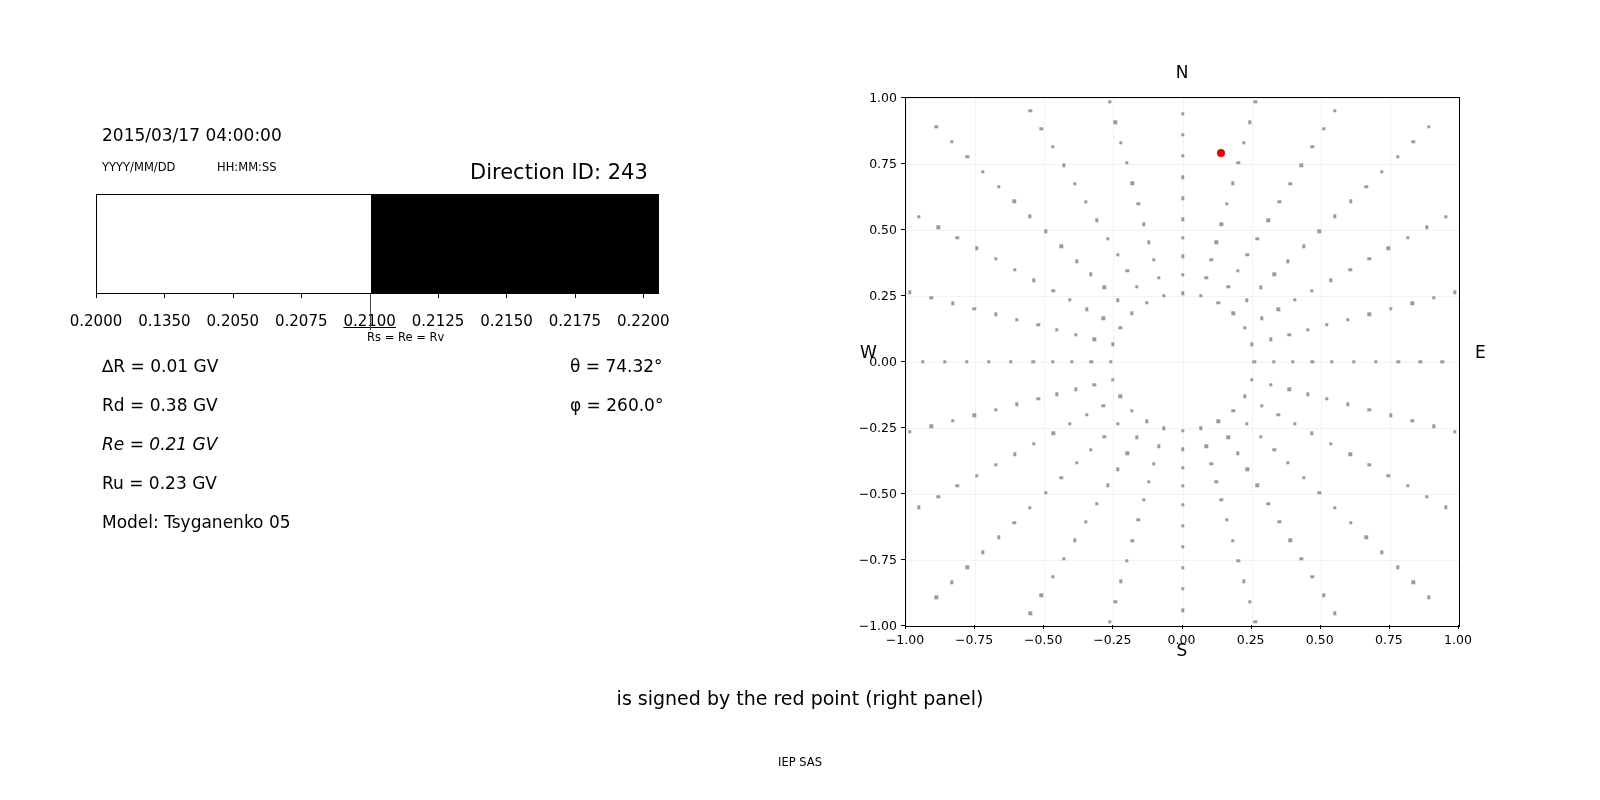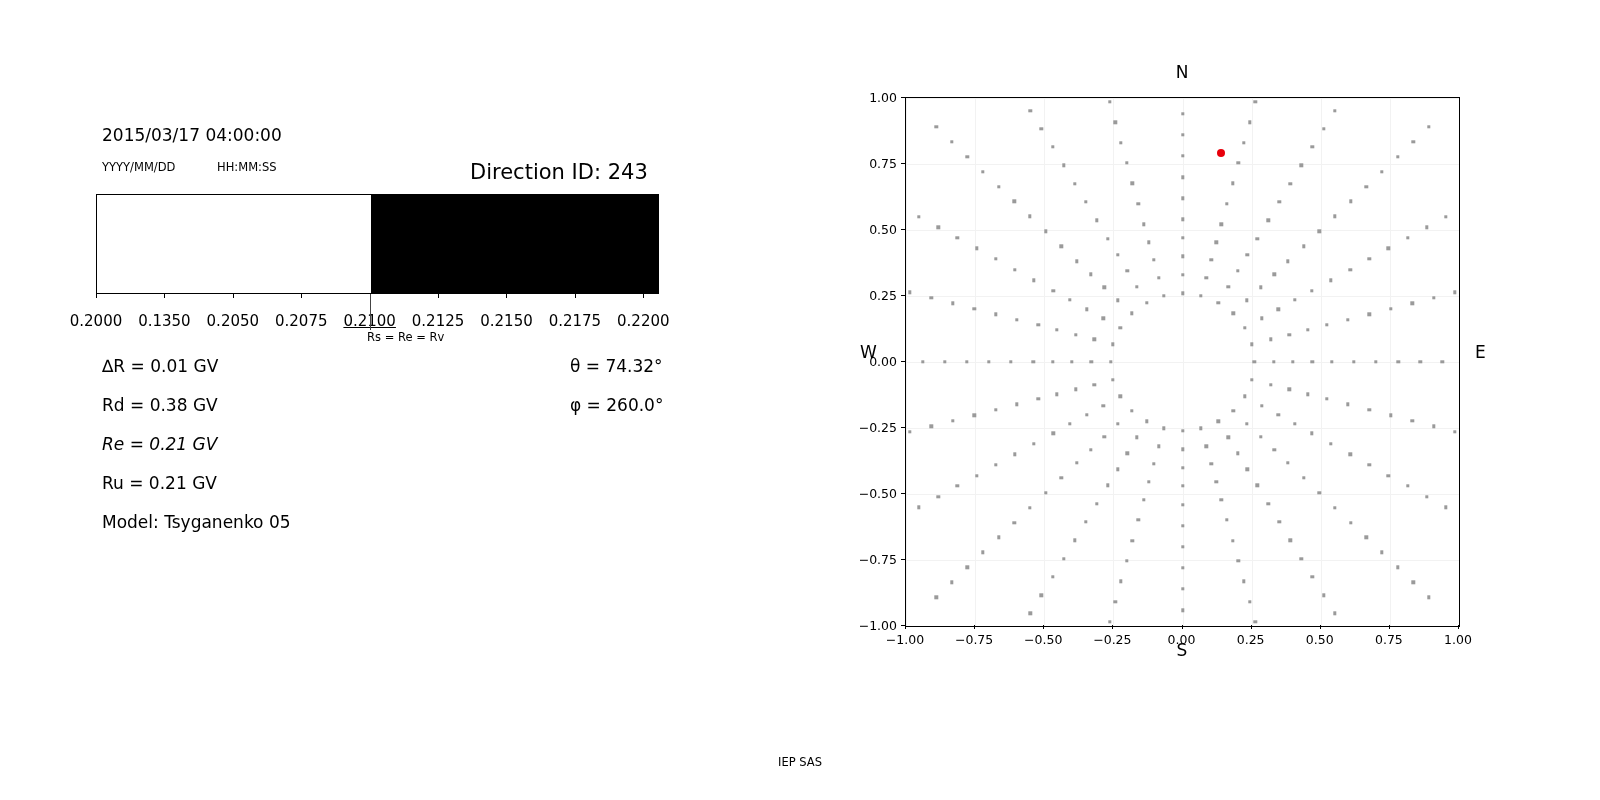--- a/index.html
+++ b/index.html
@@ -250,21 +250,21 @@
       <div class="ticklabel" style="left: 478.902px;">0.2175</div>
       <div class="tick" style="left: 547.317px;"></div>
       <div class="ticklabel" style="left: 547.317px;">0.2200</div>
     </div>
   <div id="rs-marker" style="left: 369.659px;"></div>
   <div id="rs-label" style="left: 369.659px; margin-left: 36px;">Rs = Re = Rv</div>
 
   <div class="stat col-left row0">∆R = 0.01 GV</div>
   <div class="stat col-left row1">Rd = 0.38 GV</div>
   <div class="stat col-left row2">Re = 0.21 GV</div>
-  <div class="stat col-left row3">Ru = 0.21 GV</div>
+  <div class="stat col-left row3">Ru = 0.23 GV</div>
   <div class="stat col-left row4">Model: Tsyganenko 05</div>
   <div class="stat col-right row0">θ = 74.32°</div>
   <div class="stat col-right row1">φ = 260.0°</div>
 </div>
 
 <div id="right-panel">
   <div class="compass" id="compass-n">N</div>
   <div class="compass" id="compass-s">S</div>
   <div class="compass" id="compass-w">W</div>
   <div class="compass" id="compass-e">E</div>
@@ -603,14 +603,15 @@
       <div class="ax-tick-y" style="left: 81px; top: 189px;"></div>
       <div class="ytl" style="left: 27px; width: 50px; top: 189px;">0.50</div>
       <div class="ax-tick-y" style="left: 81px; top: 123px;"></div>
       <div class="ytl" style="left: 27px; width: 50px; top: 123px;">0.75</div>
       <div class="ax-tick-y" style="left: 81px; top: 57px;"></div>
       <div class="ytl" style="left: 27px; width: 50px; top: 57px;">1.00</div>
     </div>
 </div>
 
 <div id="caption">
+  <div>is signed by the red point (right panel)</div>
 </div>
 <div id="footer-credit">IEP SAS</div>
 
 </body></html>

